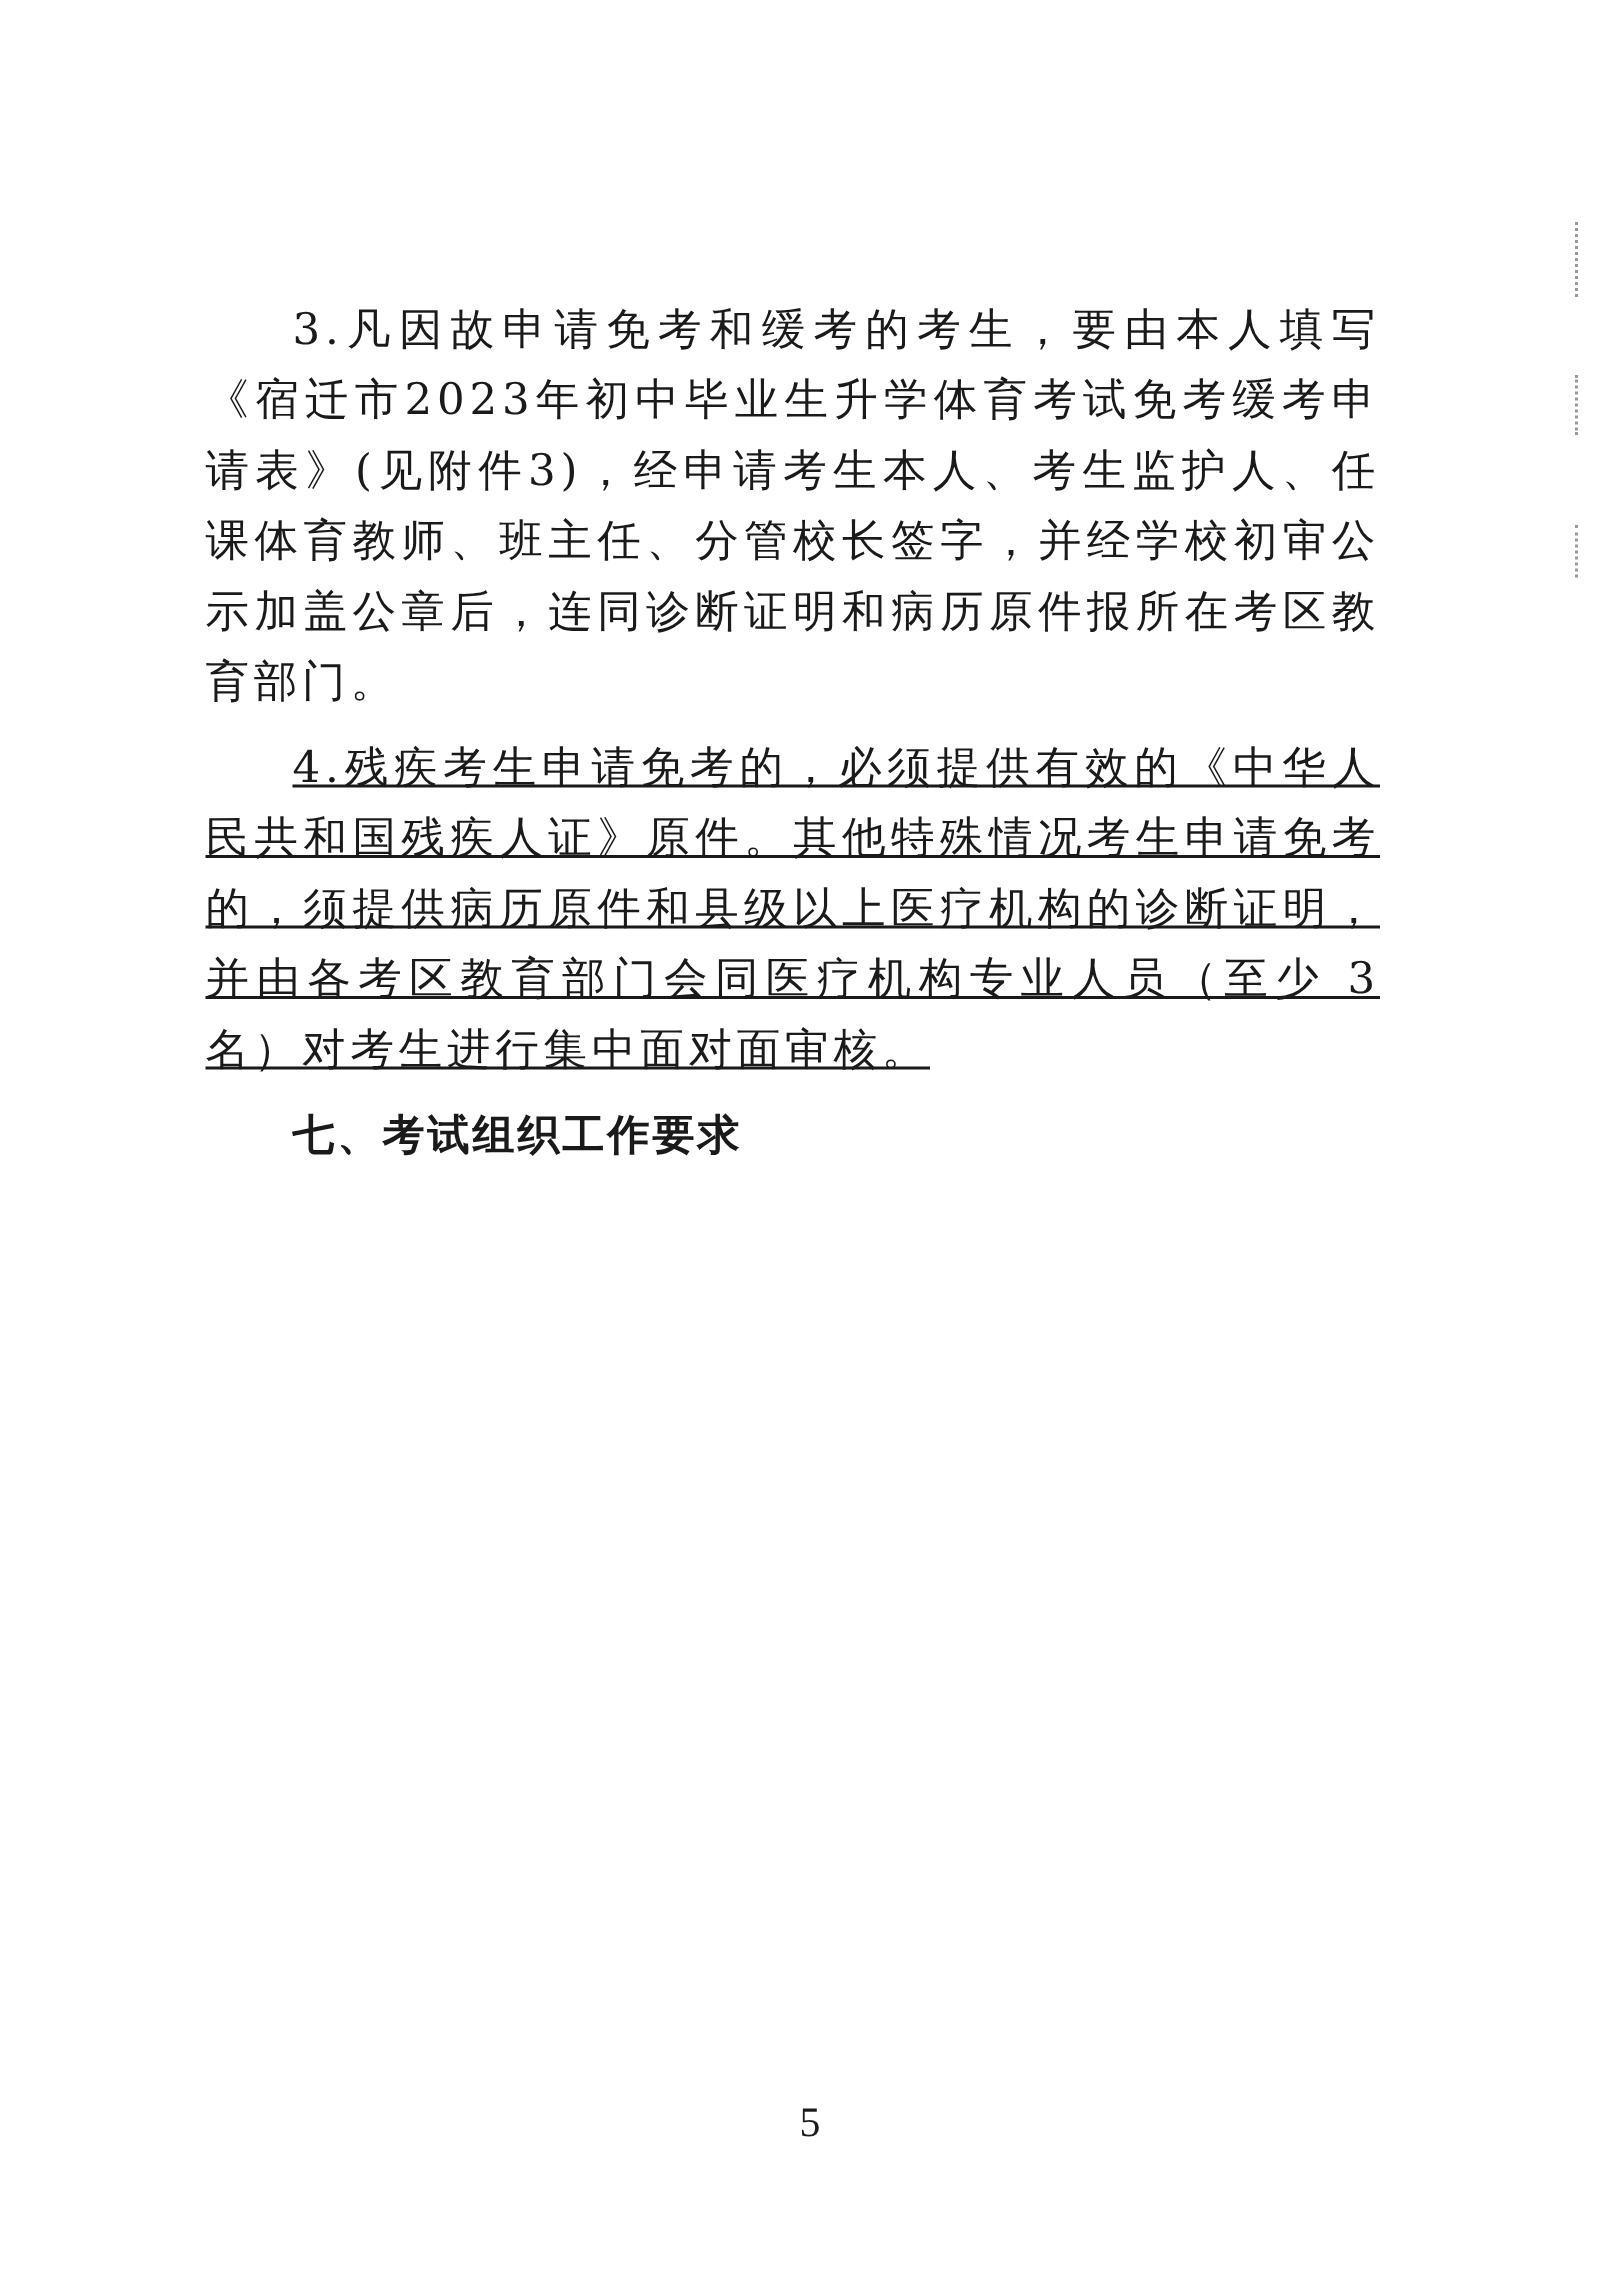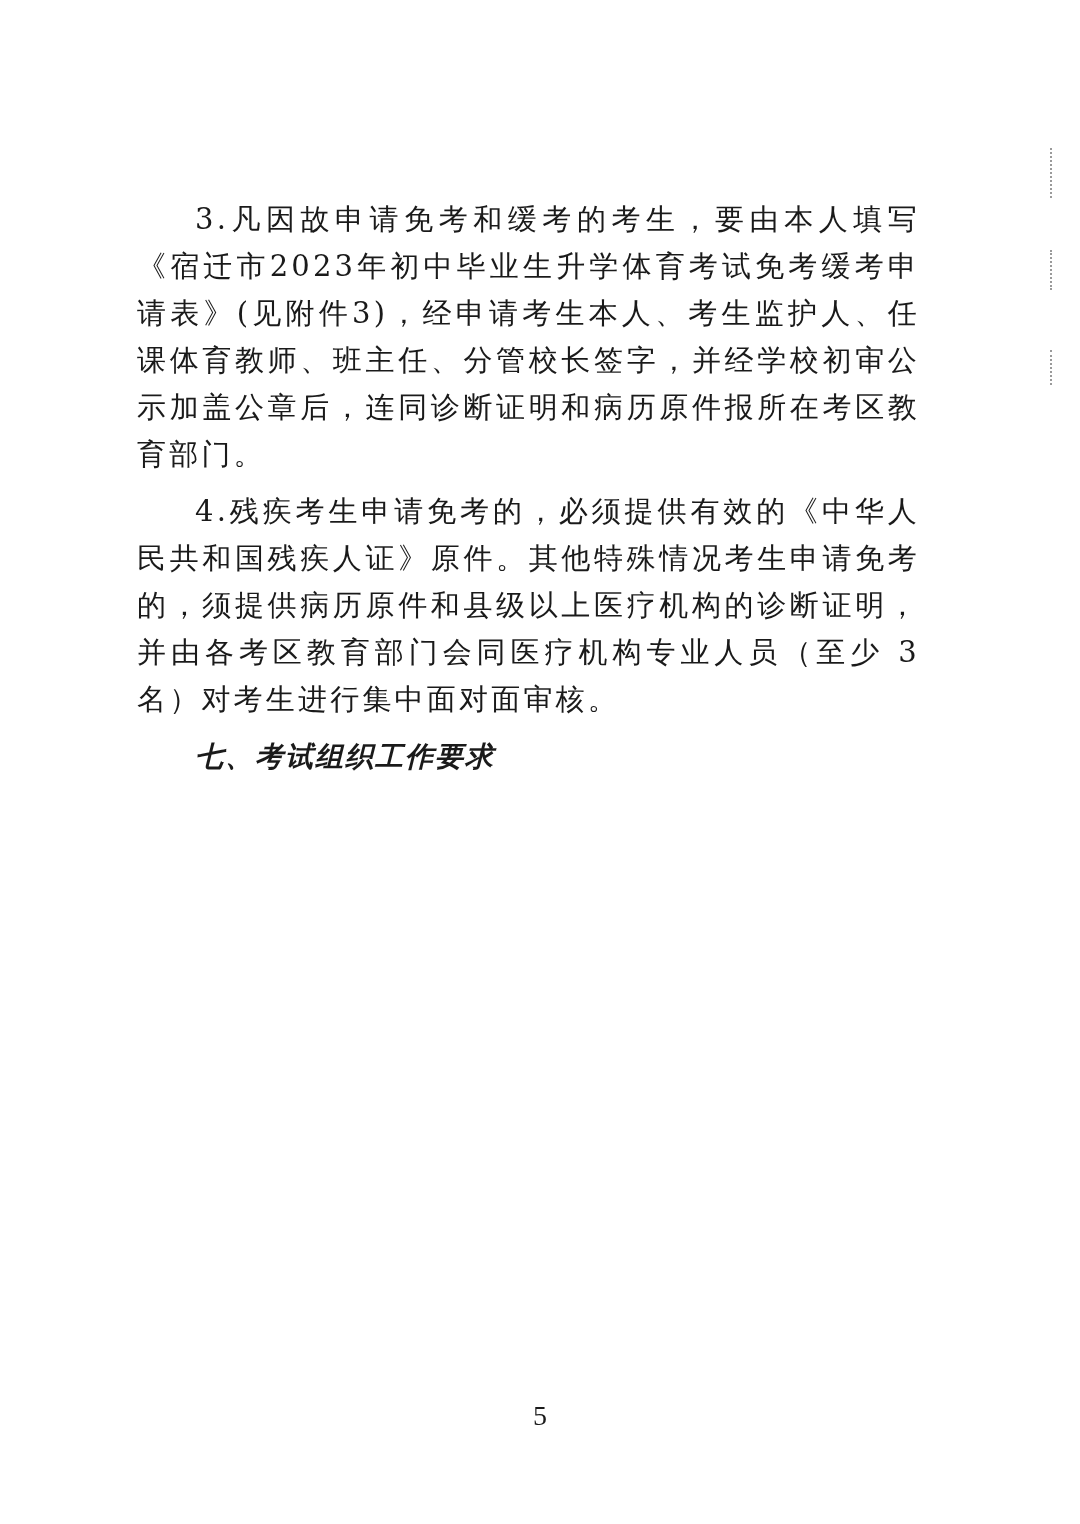--- a/index.html
+++ b/index.html
@@ -65,18 +65,18 @@
 <body>
 
 <div class="page">
 
   <div class="scan-dots" style="top:148px;height:50px;"></div>
   <div class="scan-dots" style="top:250px;height:40px;"></div>
   <div class="scan-dots" style="top:350px;height:35px;"></div>
 
   <div class="content">
     <p class="para">3.凡因故申请免考和缓考的考生，要由本人填写《宿迁市2023年初中毕业生升学体育考试免考缓考申请表》(见附件3)，经申请考生本人、考生监护人、任课体育教师、班主任、分管校长签字，并经学校初审公示加盖公章后，连同诊断证明和病历原件报所在考区教育部门。</p>
-    <p class="para" style="margin-top:10px;">4.残疾考生申请免考的，必须提供有效的《中华人民共和国残疾人证》原件。其他特殊情况考生申请免考的，须提供病历原件和县级以上医疗机构的诊断证明，并由各考区教育部门会同医疗机构专业人员（至少 3 名）对考生进行集中面对面审核。</p>
-    <h2 class="heading" style="margin-top:10px;font-style:italic;">七、考试组织工作要求</h2>
+    <p class="para" style="margin-top:10px;text-decoration:underline;">4.残疾考生申请免考的，必须提供有效的《中华人民共和国残疾人证》原件。其他特殊情况考生申请免考的，须提供病历原件和县级以上医疗机构的诊断证明，并由各考区教育部门会同医疗机构专业人员（至少 3 名）对考生进行集中面对面审核。</p>
+    <h2 class="heading" style="margin-top:10px;">七、考试组织工作要求</h2>
   </div>
 
   <div class="page-number">5</div>
 </div>
 
 </body></html>

